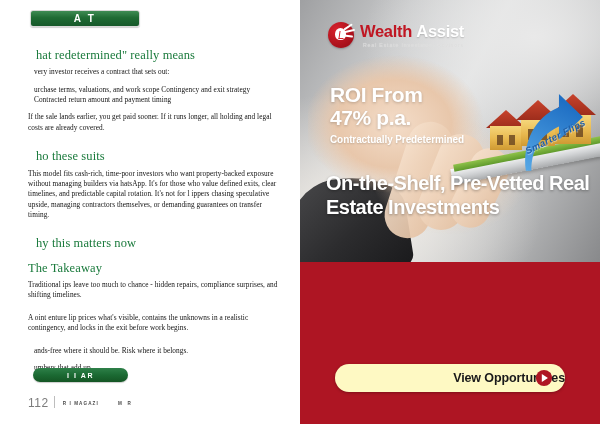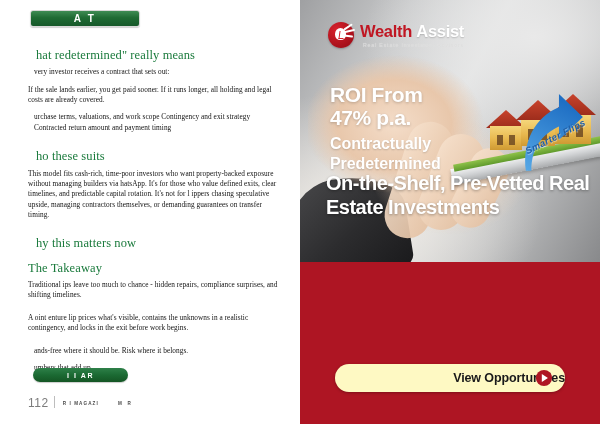--- a/index.html
+++ b/index.html
@@ -218,21 +218,21 @@
     color:#ffffff;
     font-family:"Liberation Sans", sans-serif;
     font-weight:bold;font-size:21px;line-height:1.08;
     letter-spacing:-.4px;
     text-shadow:0 1px 3px rgba(0,0,0,.22);
   }
   .roi-b{
     margin-top:5px;
     color:#ffffff;
     font-family:"Liberation Sans", sans-serif;
-    font-weight:bold;font-size:16px;line-height:1.22;
+    font-weight:bold;font-size:10px;line-height:1.22;
     letter-spacing:-.1px;
     text-shadow:0 1px 2px rgba(0,0,0,.18);
   }
 
   
   .headline{
     position:absolute;left:26px;top:171px;width:270px;
     color:#ffffff;
     font-family:"Liberation Sans", sans-serif;
     font-weight:bold;
@@ -277,22 +277,22 @@
 <div class="page">
 
   <div class="left-col">
 
     <div class="badge">A T</div>
 
     <div class="article">
 
       <h2 class="sec ind">hat     redetermined" really means</h2>
       <p class="body ind">very investor receives a contract that sets out:</p>
+      <p class="body ind">urchase terms, valuations, and work scope Contingency and exit strategy Contracted return amount and payment timing</p>
       <p class="body">If the sale lands earlier, you get paid sooner. If it runs longer, all holding and legal costs are already covered.</p>
-      <p class="body ind">urchase terms, valuations, and work scope Contingency and exit strategy Contracted return amount and payment timing</p>
 
       <div class="gap-md"></div>
 
       <h2 class="sec ind">ho these suits</h2>
       <p class="body">This model fits cash-rich, time-poor investors who want property-backed exposure without managing builders via   hatsApp. It's for those who value defined exits, clear timelines, and predictable capital rotation. It's not for   l    ippers chasing speculative upside, managing contractors themselves, or demanding guarantees on transfer timing.</p>
 
       <div class="gap-md"></div>
 
       <h2 class="sec ind">hy this matters now</h2>
 

